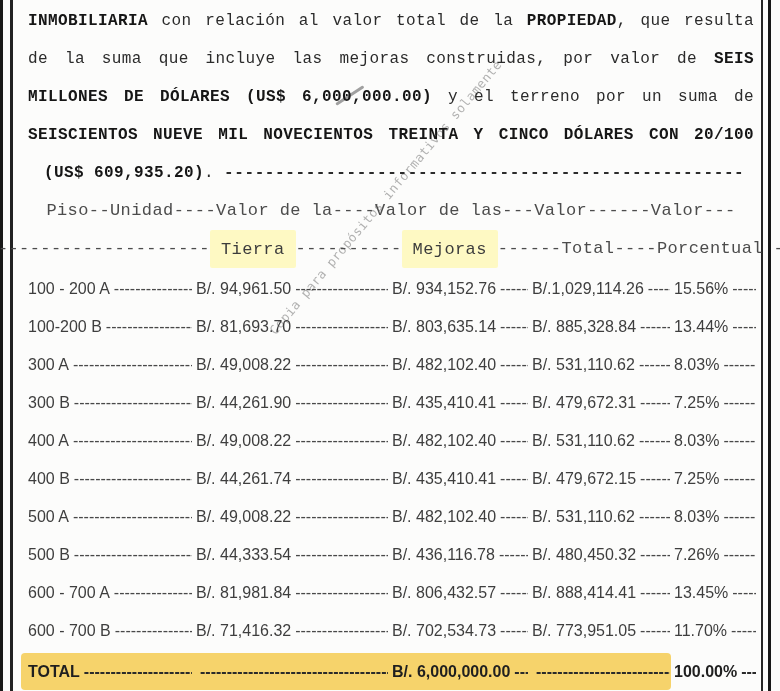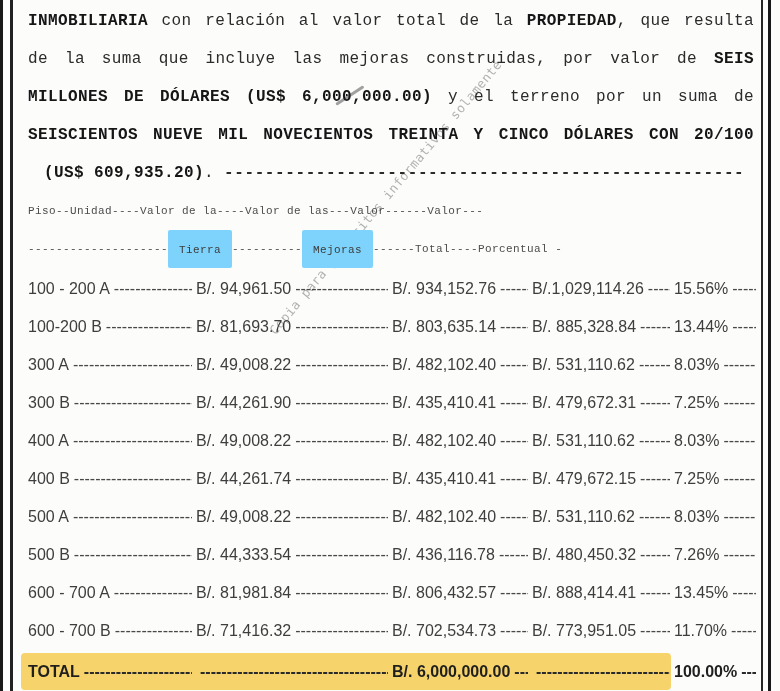--- a/index.html
+++ b/index.html
@@ -25,24 +25,24 @@
   .content{position:absolute;left:28px;width:726px;top:2px;z-index:2;}
 
   
   .pline{height:38px;line-height:38px;font-size:16px;letter-spacing:.4px;
          text-align:justify;text-align-last:justify;white-space:nowrap;color:#2b2b2b;}
   .pline.noj{text-align:left;text-align-last:left;margin-left:16px;}
   .pline b{font-weight:700;color:#161616;}
   .pline .dash{font-weight:700;letter-spacing:.6px;}
 
   
-  .hrow{height:38px;line-height:38px;display:flex;justify-content:flex-start;
-        font-size:11px;letter-spacing:.4px;color:#4c4c4c;white-space:nowrap;}
+  .hrow{height:38px;line-height:38px;display:flex;justify-content:center;
+        font-size:17px;letter-spacing:.4px;color:#4c4c4c;white-space:nowrap;}
   .hrow .seg{flex:0 0 auto;}
-  .chip{background:#7dd3fc;color:#3c3c3c;padding:1px 11px;border-radius:2px;}
+  .chip{background:#fef9c3;color:#3c3c3c;padding:1px 11px;border-radius:2px;}
 
   
   .rows{position:absolute;left:28px;right:20px;top:270px;z-index:2;
         font-family:"Liberation Sans","DejaVu Sans",sans-serif;font-size:16px;color:#3e3e3e;}
   .trow{display:flex;height:38px;line-height:38px;position:relative;}
   .c{display:flex;overflow:hidden;white-space:nowrap;}
   .c1{flex:0 0 168px;}
   .c2{flex:0 0 196px;}
   .c3{flex:0 0 140px;}
   .c4{flex:0 0 142px;}

